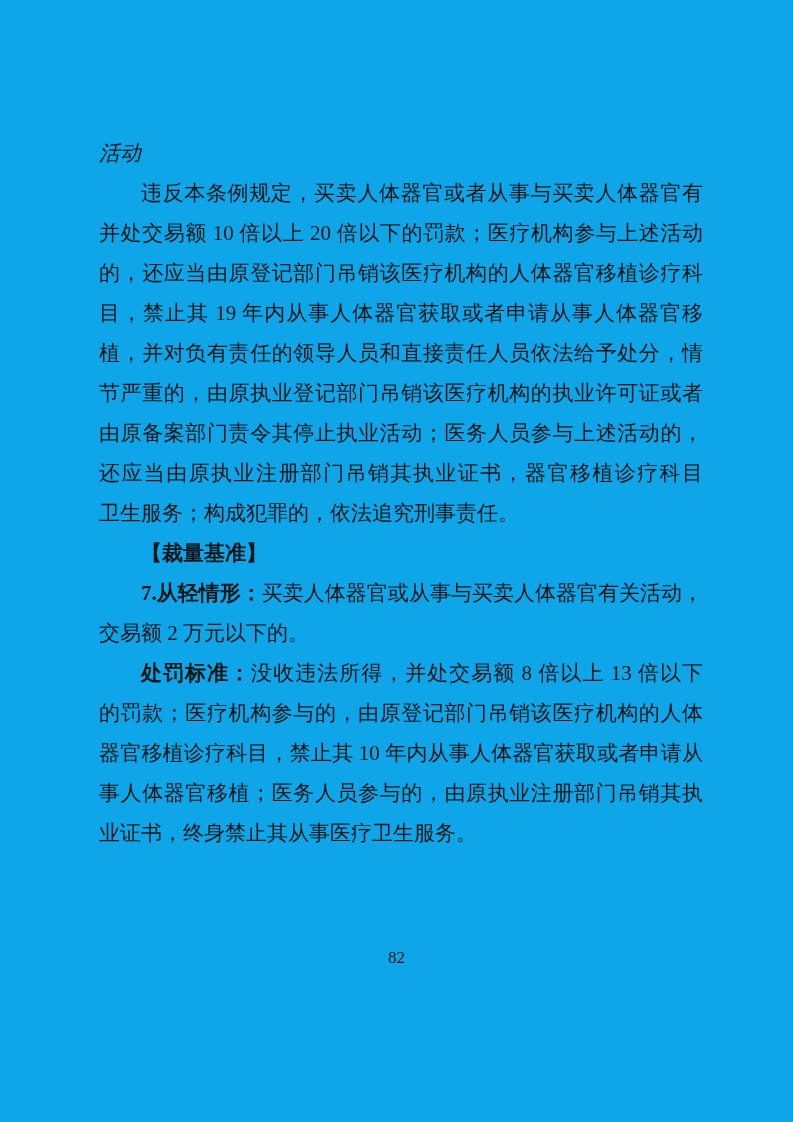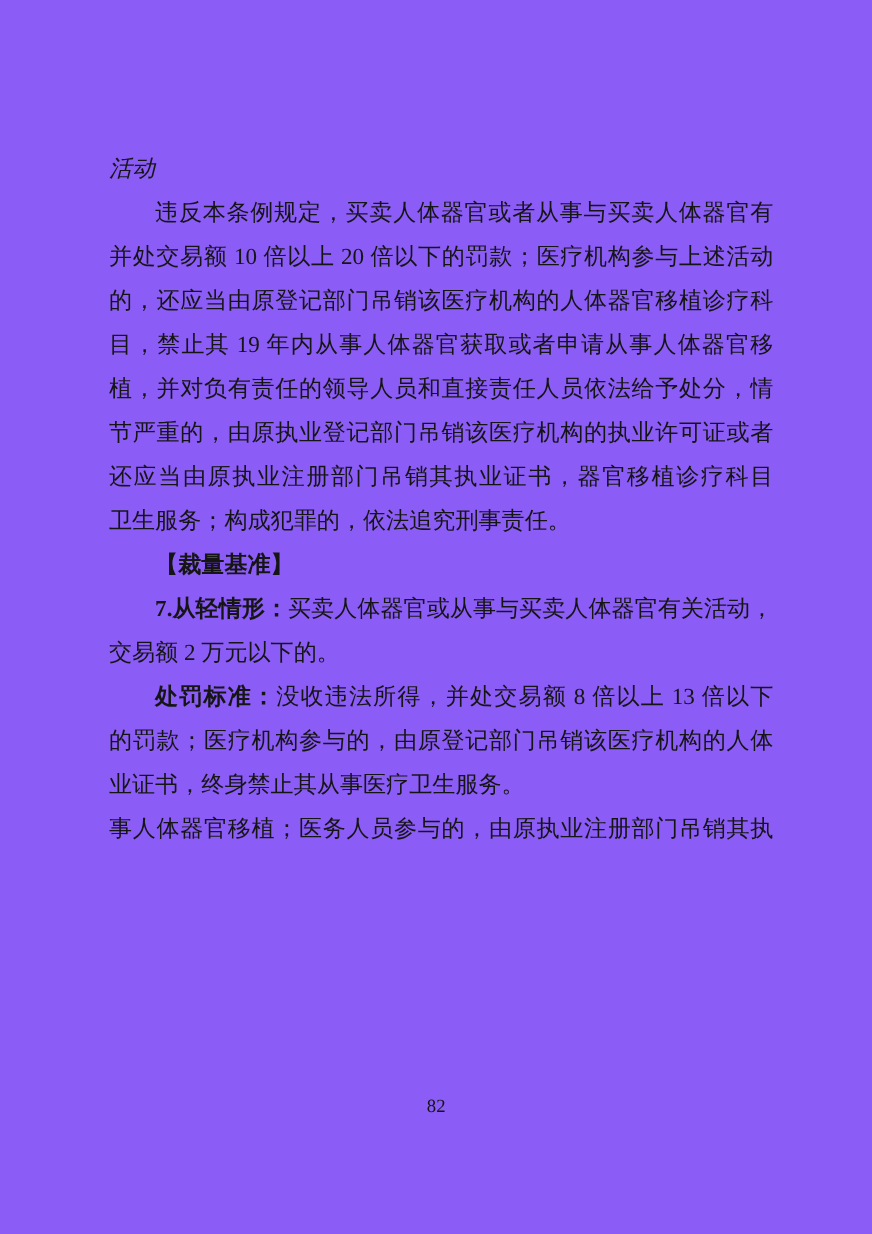--- a/index.html
+++ b/index.html
@@ -4,21 +4,21 @@
 <style>
   html, body {
     margin: 0;
     padding: 0;
     background: #ffffff;
   }
   .page {
     position: relative;
     width: 793px;
     height: 1122px;
-    background: #8b5cf6;
+    background: #0ea5e9;
     font-family: "Liberation Serif", "DejaVu Serif", serif;
     color: #151515;
     overflow: hidden;
   }
   .content {
     position: absolute;
     left: 99px;
     top: 133px;
     width: 604px;
     font-size: 21px;
@@ -34,21 +34,21 @@
     white-space: normal;
   }
   .line.last {
     text-align: left;
     text-align-last: left;
   }
   .line.indent { text-indent: 42px; }
   .run.bold-run { font-weight: 700; }
   .page-number {
     position: absolute;
-    top: 995px;
+    top: 947px;
     left: 0;
     width: 793px;
     text-align: center;
     font-size: 17px;
     line-height: 22px;
     color: #151515;
   }
 </style>
 </head>
 <body>
@@ -58,31 +58,33 @@
       <div class="block italic">
         <div class="line last"><span class="run">活动</span></div>
       </div>
       <div class="block">
         <div class="line indent"><span class="run">违反本条例规定，买卖人体器官或者从事与买卖人体器官有</span></div>
         <div class="line"><span class="run">并处交易额 10 倍以上 20 倍以下的罚款；医疗机构参与上述活动</span></div>
         <div class="line"><span class="run">的，还应当由原登记部门吊销该医疗机构的人体器官移植诊疗科</span></div>
         <div class="line"><span class="run">目，禁止其 19 年内从事人体器官获取或者申请从事人体器官移</span></div>
         <div class="line"><span class="run">植，并对负有责任的领导人员和直接责任人员依法给予处分，情</span></div>
         <div class="line"><span class="run">节严重的，由原执业登记部门吊销该医疗机构的执业许可证或者</span></div>
+        <div class="line"><span class="run">由原备案部门责令其停止执业活动；医务人员参与上述活动的，</span></div>
         <div class="line"><span class="run">还应当由原执业注册部门吊销其执业证书，器官移植诊疗科目</span></div>
         <div class="line last"><span class="run">卫生服务；构成犯罪的，依法追究刑事责任。</span></div>
       </div>
       <div class="block bold">
         <div class="line last indent"><span class="run">【裁量基准】</span></div>
       </div>
       <div class="block">
         <div class="line indent"><span class="run bold-run">7.从轻情形：</span><span class="run">买卖人体器官或从事与买卖人体器官有关活动，</span></div>
         <div class="line last"><span class="run">交易额 2 万元以下的。</span></div>
       </div>
       <div class="block">
         <div class="line indent"><span class="run bold-run">处罚标准：</span><span class="run">没收违法所得，并处交易额 8 倍以上 13 倍以下</span></div>
         <div class="line"><span class="run">的罚款；医疗机构参与的，由原登记部门吊销该医疗机构的人体</span></div>
+        <div class="line"><span class="run">器官移植诊疗科目，禁止其 10 年内从事人体器官获取或者申请从</span></div>
+        <div class="line"><span class="run">事人体器官移植；医务人员参与的，由原执业注册部门吊销其执</span></div>
         <div class="line last"><span class="run">业证书，终身禁止其从事医疗卫生服务。</span></div>
-        <div class="line"><span class="run">事人体器官移植；医务人员参与的，由原执业注册部门吊销其执</span></div>
       </div>
     </div>
   <div class="page-number">82</div>
 </div>
 
 </body></html>

